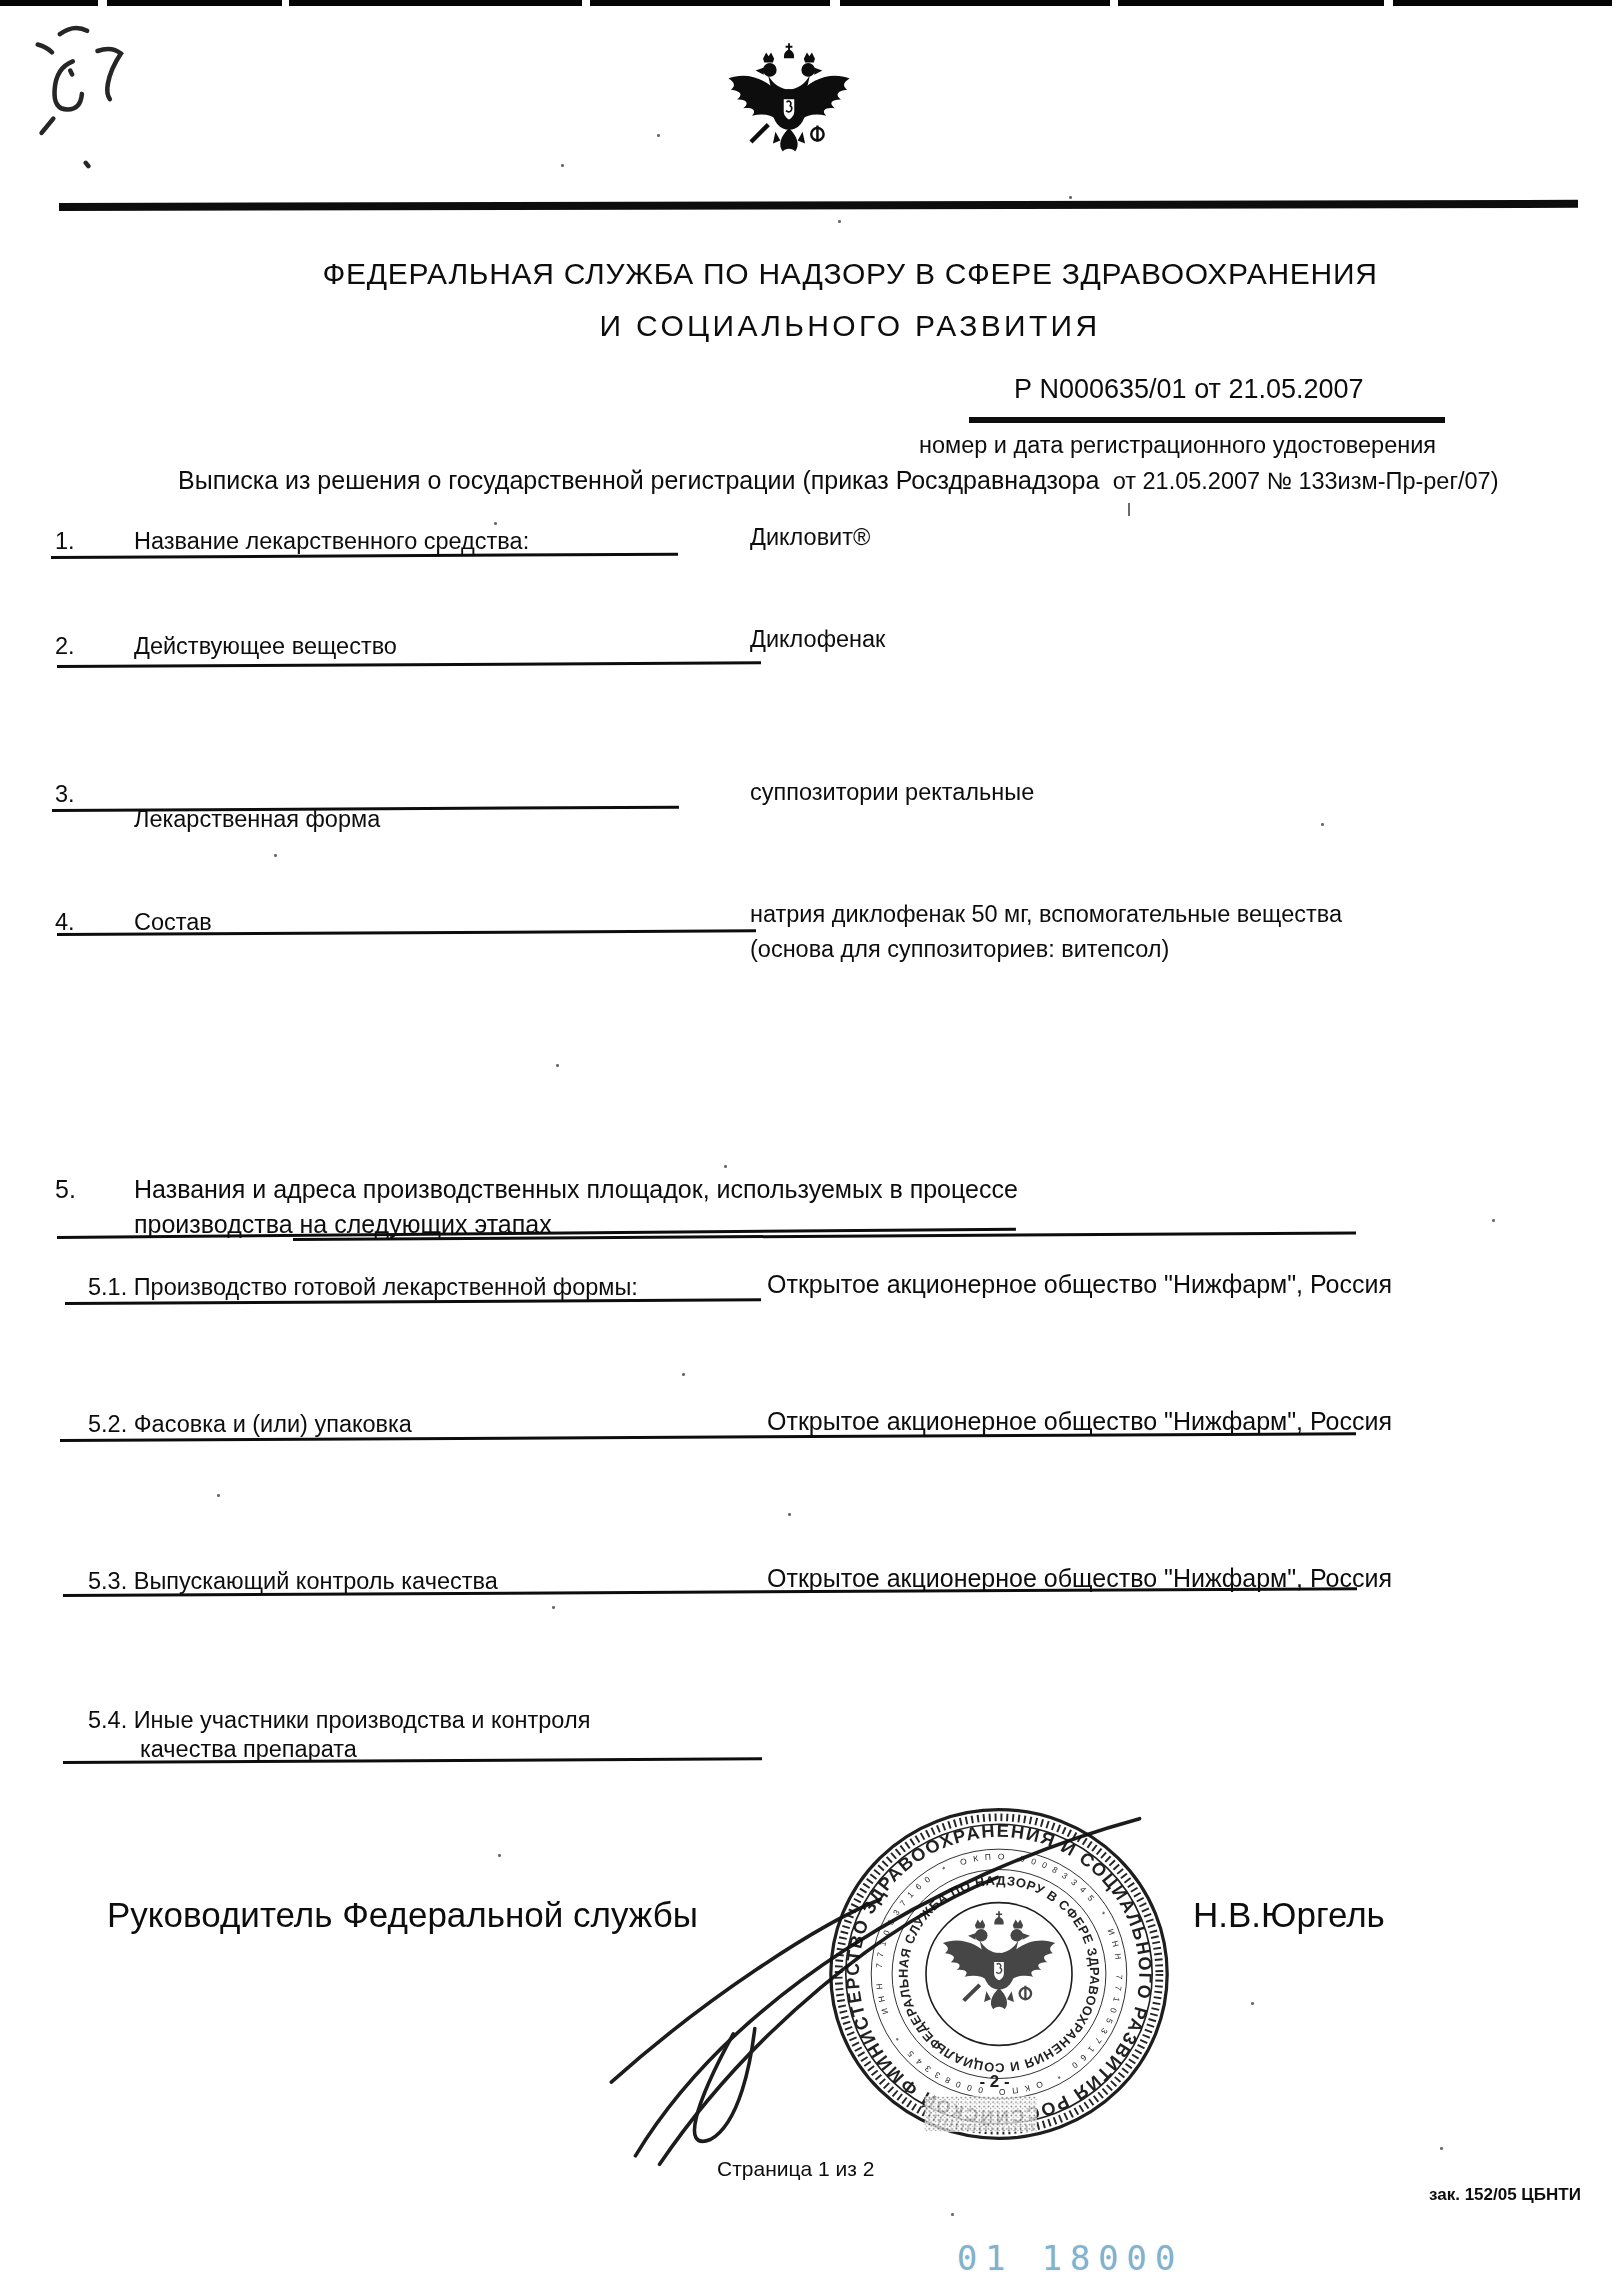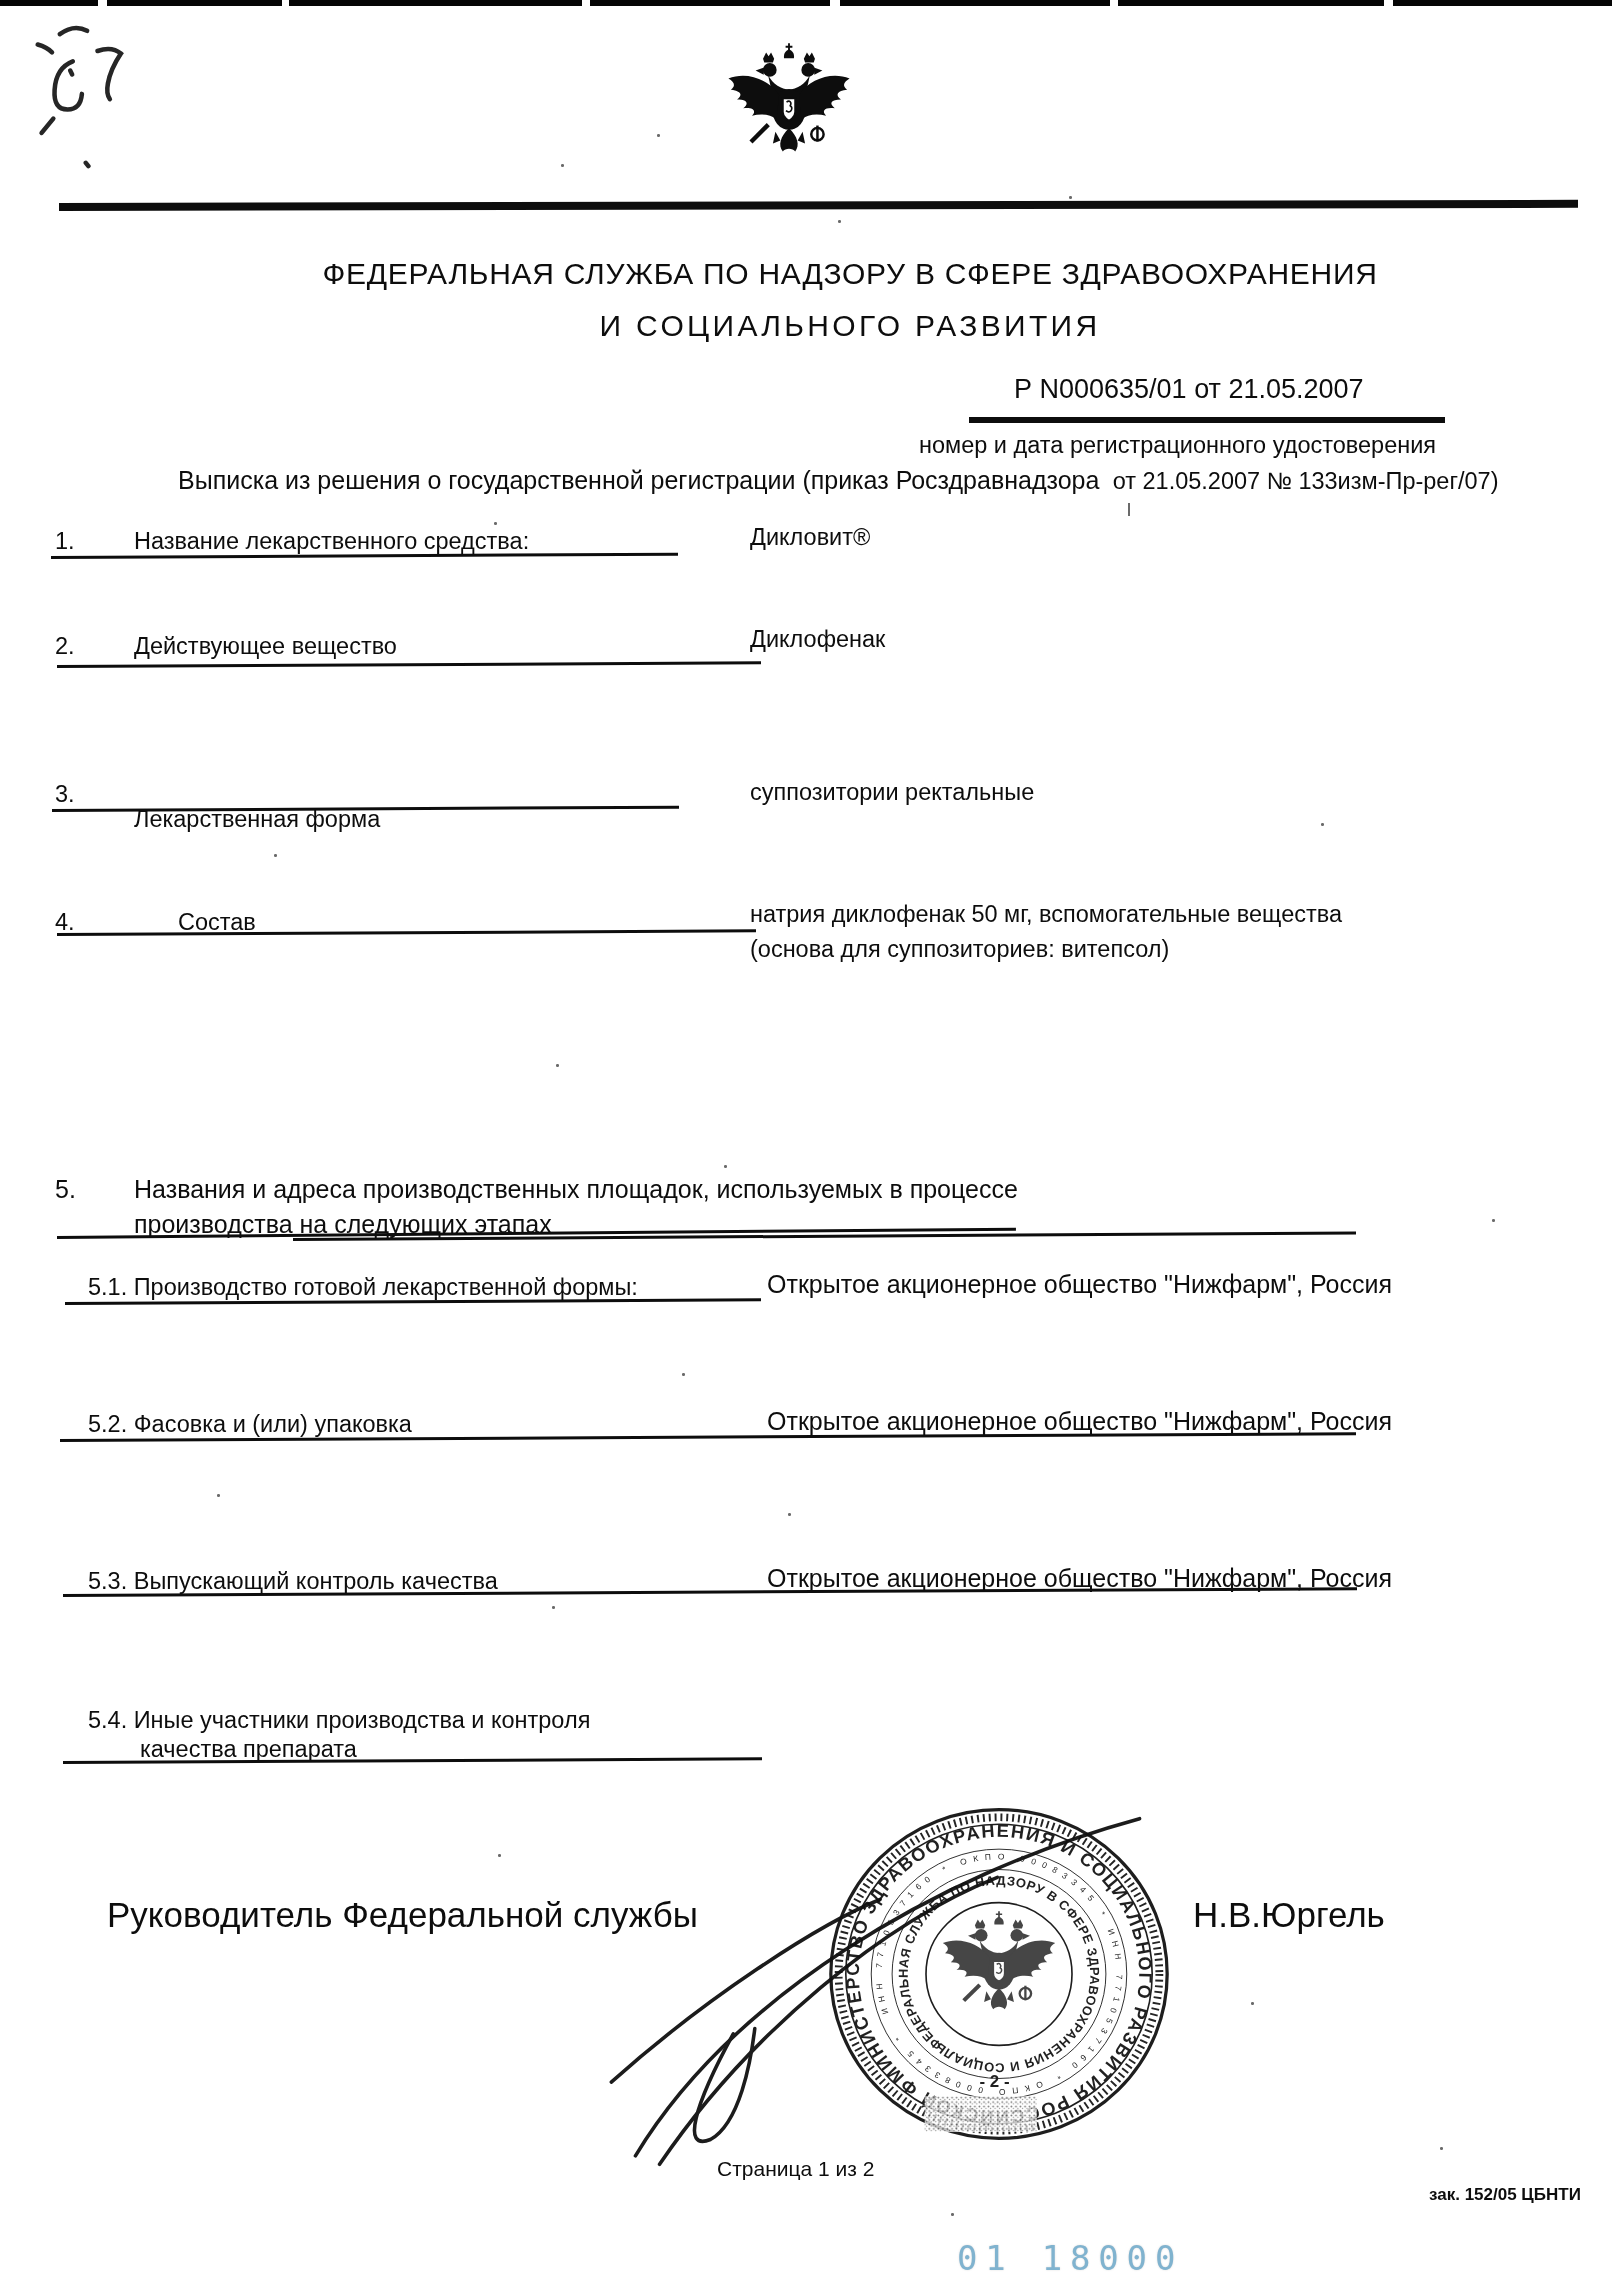--- a/index.html
+++ b/index.html
@@ -104,21 +104,21 @@
   <div class="abs" style="left:134px;top:633px;font-size:23.5px;">Действующее вещество</div>
   <div class="abs" style="left:750px;top:626px;font-size:23.5px;">Диклофенак</div>
   <div class="rule" style="left:57px;top:665px;width:704px;"></div>
 
   <div class="abs" style="left:55px;top:781px;font-size:23.5px;">3.</div>
   <div class="abs" style="left:134px;top:781px;font-size:23.5px;margin-top:25px;">Лекарственная форма</div>
   <div class="abs" style="left:750px;top:779px;font-size:23.5px;">суппозитории ректальные</div>
   <div class="rule" style="left:52px;top:809px;width:627px;"></div>
 
   <div class="abs" style="left:55px;top:909px;font-size:23.5px;">4.</div>
-  <div class="abs" style="left:134px;top:909px;font-size:23.5px;margin-left:44px;">Состав</div>
+  <div class="abs" style="left:134px;top:909px;font-size:23.5px;">Состав</div>
   <div class="abs" style="left:750px;top:901px;font-size:23.5px;">натрия диклофенак 50 мг, вспомогательные вещества</div>
   <div class="abs" style="left:750px;top:936px;font-size:23.5px;">(основа для суппозиториев: витепсол)</div>
   <div class="rule" style="left:57px;top:933px;width:699px;"></div>
 
   <div class="abs" style="left:55px;top:1175px;font-size:25px;">5.</div>
   <div class="abs" style="left:134px;top:1175px;font-size:25px;">Названия и адреса производственных площадок, используемых в процессе</div>
   <div class="abs" style="left:134px;top:1210px;font-size:25px;">производства на следующих этапах</div>
   <div class="rule" style="left:57px;top:1236px;width:959px;transform:rotate(-0.5deg);"></div>
   <div class="rule" style="left:293px;top:1238px;width:1063px;transform:rotate(-0.35deg);"></div>
 

